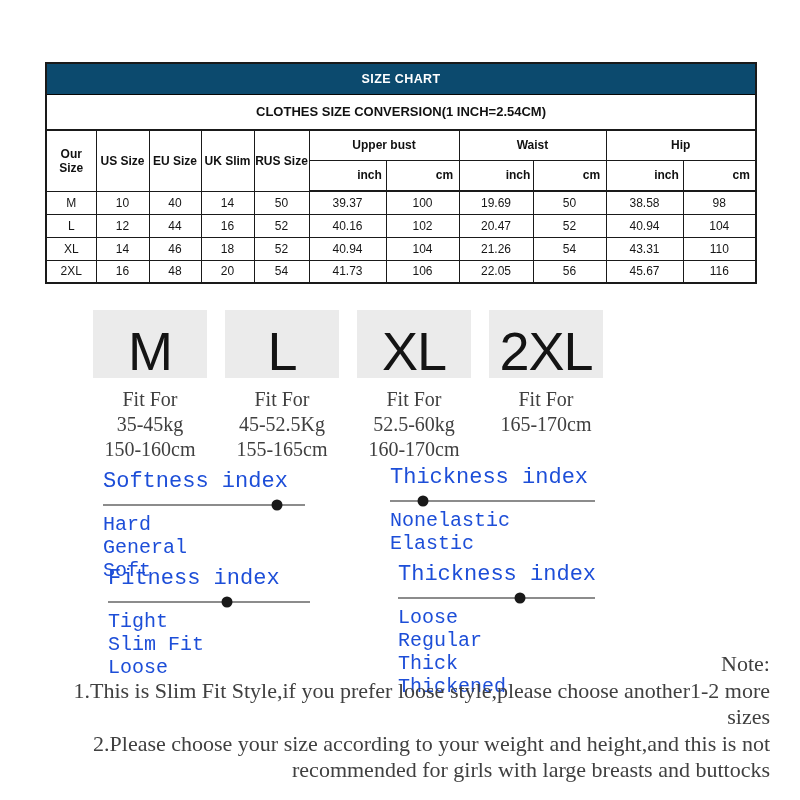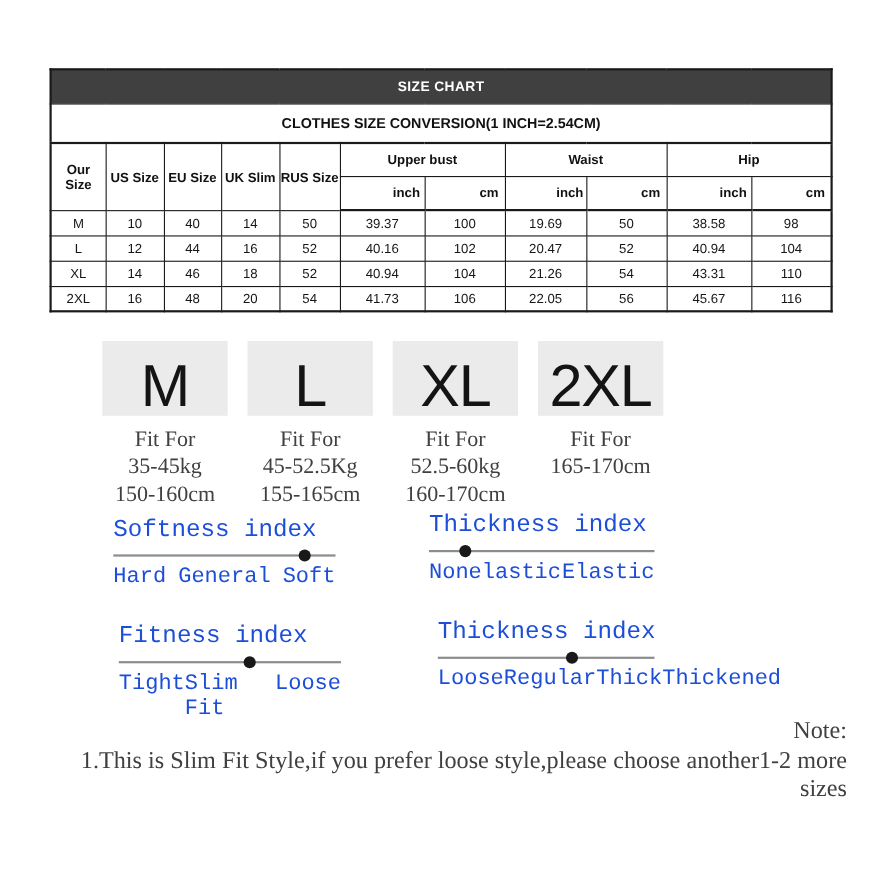--- a/index.html
+++ b/index.html
@@ -10,21 +10,21 @@
   .table-wrap { position: absolute; left: 45px; top: 62px; width: 710px; }
   table.size-chart {
     width: 710px; table-layout: fixed; border-collapse: collapse;
     border: 2px solid #1a1a1a;
   }
   table.size-chart td, table.size-chart th {
     border: 1px solid #1a1a1a; text-align: center; vertical-align: middle;
     font-size: 12px; padding: 0;
   }
   tr.title-row td {
-    background: #404040; color: #ffffff; font-weight: bold;
+    background: #0c4a6e; color: #ffffff; font-weight: bold;
     height: 31px; font-size: 12.5px; letter-spacing: 0.4px;
     border-color: #060606;
   }
   tr.subtitle-row td { height: 36px; font-weight: bold; font-size: 13px; border-bottom-width: 2px; }
   tr.group-row th { height: 30px; font-weight: bold; }
   tr.subhead-row th { height: 31px; font-weight: bold; border-bottom-width: 2px; padding-left: 44px; }
   tr.data-row td { height: 23px; font-weight: normal; color: #161616; }
 
   
   .sizes-row { position: absolute; left: 93px; top: 310px; display: flex; gap: 18px; }
@@ -37,21 +37,21 @@
   .fit-lines { margin-top: 9px; font-family: "Liberation Serif", serif; font-size: 20px; line-height: 25px; color: #404040; }
 
   
   .idx { position: absolute; font-family: Liberation Mono, monospace; color: #1d4ed8; }
   .idx-title { font-size: 22px; line-height: 24px; }
   .idx-line { position: relative; height: 2px; background: #8c8c8c; margin-top: 10px; }
   .idx-dot {
     position: absolute; top: 50%; transform: translate(-50%, -50%);
     width: 11px; height: 11px; border-radius: 50%; background: #191919;
   }
-  .idx-labels { display: flex; justify-content: space-between; margin-top: 7px; font-size: 20px; }
+  .idx-labels { display: flex; justify-content: flex-start; margin-top: 7px; font-size: 20px; flex-direction: column; }
 
   #idx-softness   { left: 103px; top: 470px; width: 202px; }
   #idx-elasticity { left: 390px; top: 466px; width: 205px; }
   #idx-fitness    { left: 108px; top: 567px; width: 202px; }
   #idx-thickness  { left: 398px; top: 563px; width: 300px; }
   #idx-thickness .idx-line { width: 197px; }
 
   
   .note { position: absolute; left: 62px; top: 651px; width: 708px;
           font-family: "Liberation Serif", serif; font-size: 22px; line-height: 26.5px; color: #404040; text-align: right; }
@@ -241,13 +241,14 @@
     <span>Loose</span>
     <span>Regular</span>
     <span>Thick</span>
     <span>Thickened</span>
   </div>
 </div>
 
 <div class="note">
   <div>Note:</div>
   <div>1.This is Slim Fit Style,if you prefer loose style,please choose another1-2 more sizes</div>
+  <div>2.Please choose your size according to your weight and height,and this is not recommended for girls with large breasts and buttocks</div>
 </div>
 
 </body></html>

